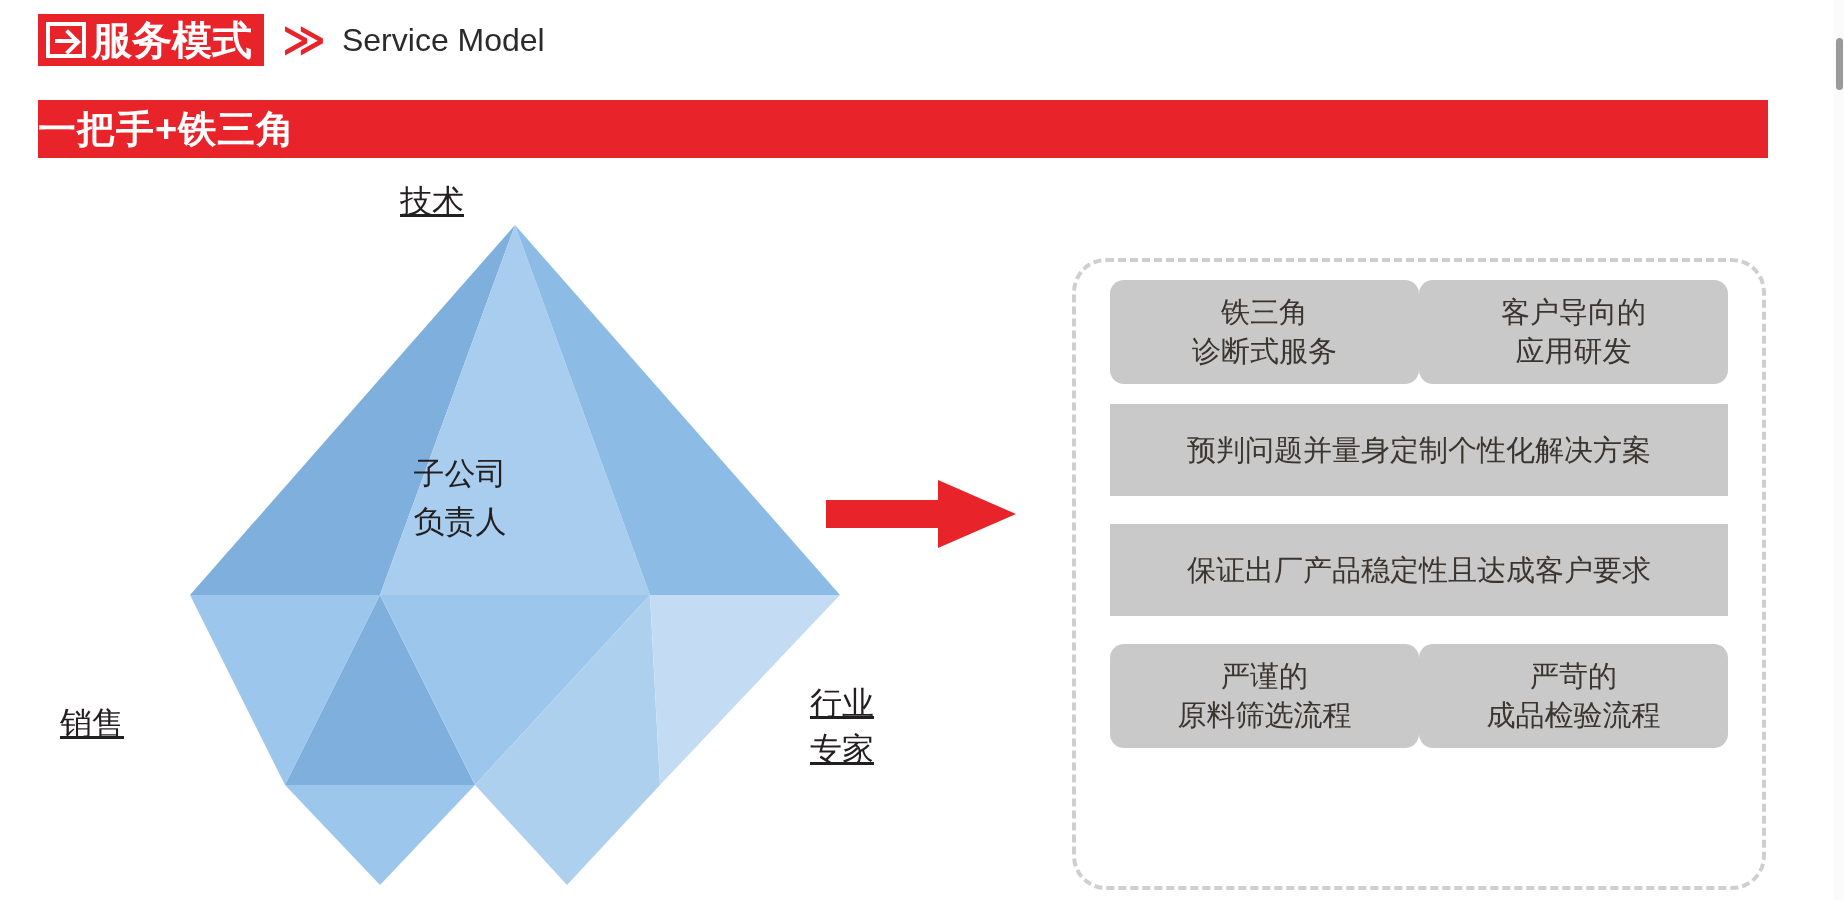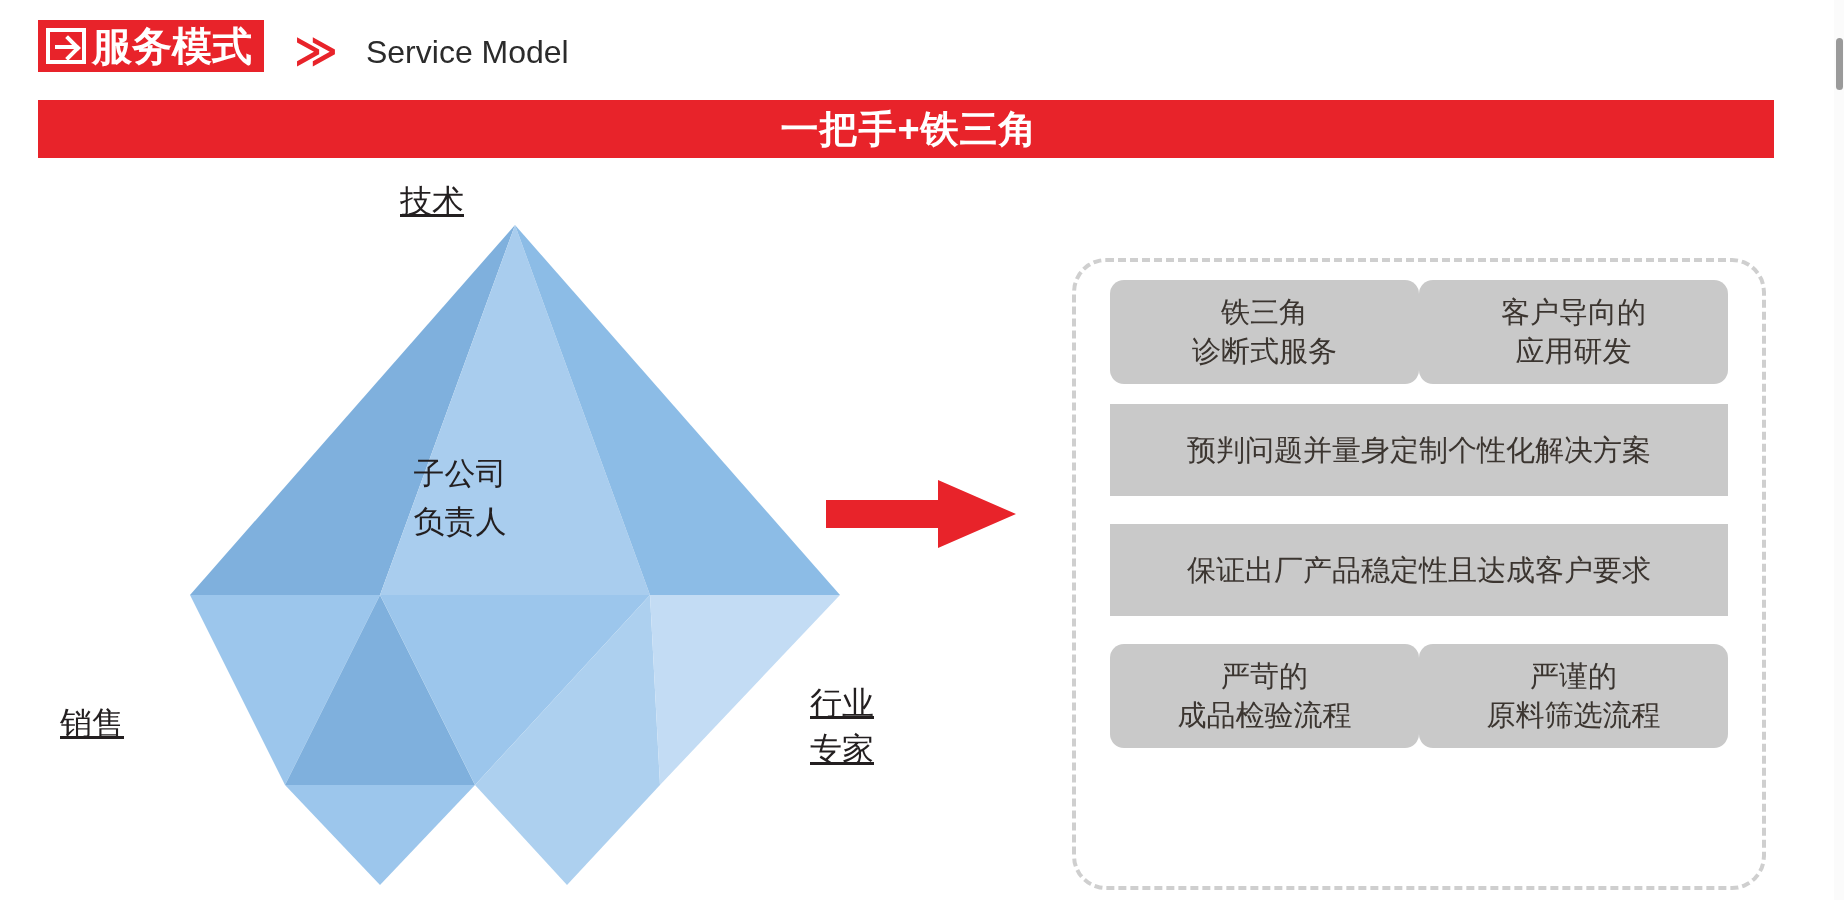--- a/index.html
+++ b/index.html
@@ -16,22 +16,22 @@
     color: #231f20;
   }
 
   
   #header {
     position: absolute;
     left: 38px;
     top: 8px;
     height: 64px;
     display: flex;
-    align-items: flex-end;
-    gap: 28px;
+    align-items: center;
+    gap: 16px;
   }
   #header-badge {
     display: flex;
     align-items: center;
     background: #e8232a;
     color: #ffffff;
     height: 52px;
     padding: 0 12px 0 8px;
     box-sizing: border-box;
   }
@@ -89,22 +89,20 @@
   
   #banner {
     position: absolute;
     left: 38px;
     top: 100px;
     width: 1730px;
     height: 58px;
     background: #e8232a;
     display: flex;
     align-items: center;
-    justify-content: center;
-    padding-left: 6px;
   }
   #banner-title {
     color: #ffffff;
     font-size: 38px;
     font-weight: bold;
     letter-spacing: 1px;
     white-space: nowrap;
   }
 
   
@@ -285,29 +283,29 @@
 
   <div class="pill-row" id="row-3">
     <div class="pill full">
       <div>保证出厂产品稳定性且达成客户要求</div>
     </div>
   </div>
 
   <div class="pill-row" id="row-4">
     <div class="pill rounded half">
       <div>
+        <div>严谨的</div>
+        <div>原料筛选流程</div>
+      </div>
+    </div>
+    <div class="pill rounded half">
+      <div>
         <div>严苛的</div>
         <div>成品检验流程</div>
       </div>
     </div>
-    <div class="pill rounded half">
-      <div>
-        <div>严谨的</div>
-        <div>原料筛选流程</div>
-      </div>
-    </div>
   </div>
 
 </div>
 
 <div id="scrollbar">
   <div id="scrollbar-thumb"></div>
 </div>
 
 </body></html>

